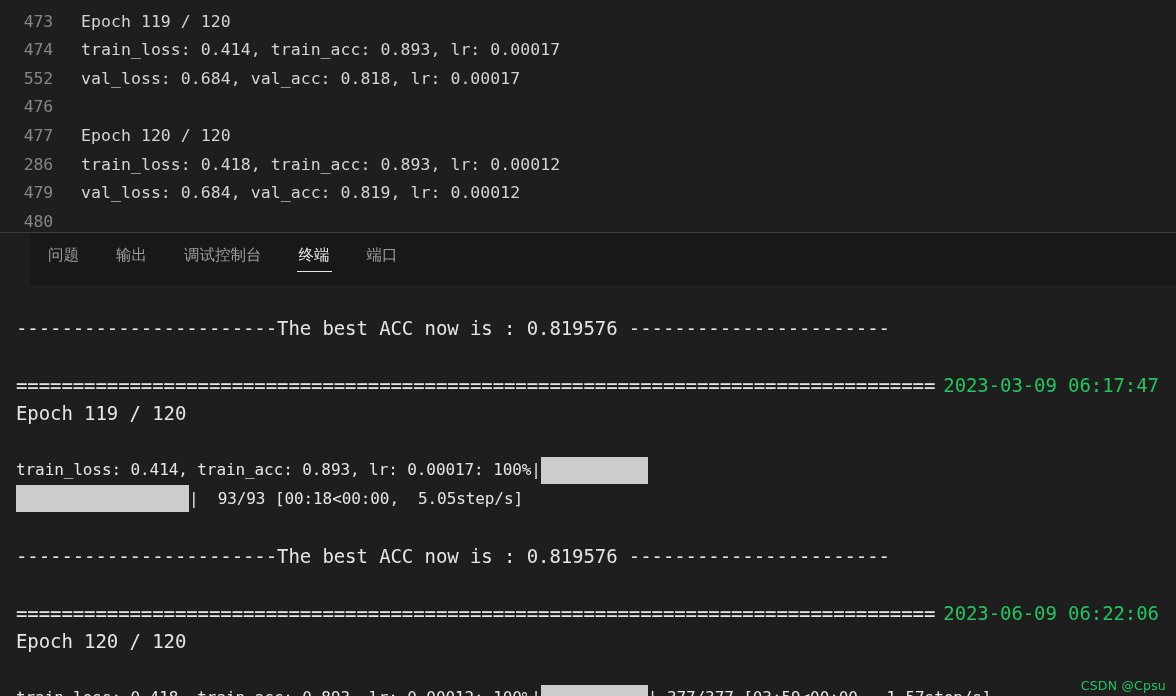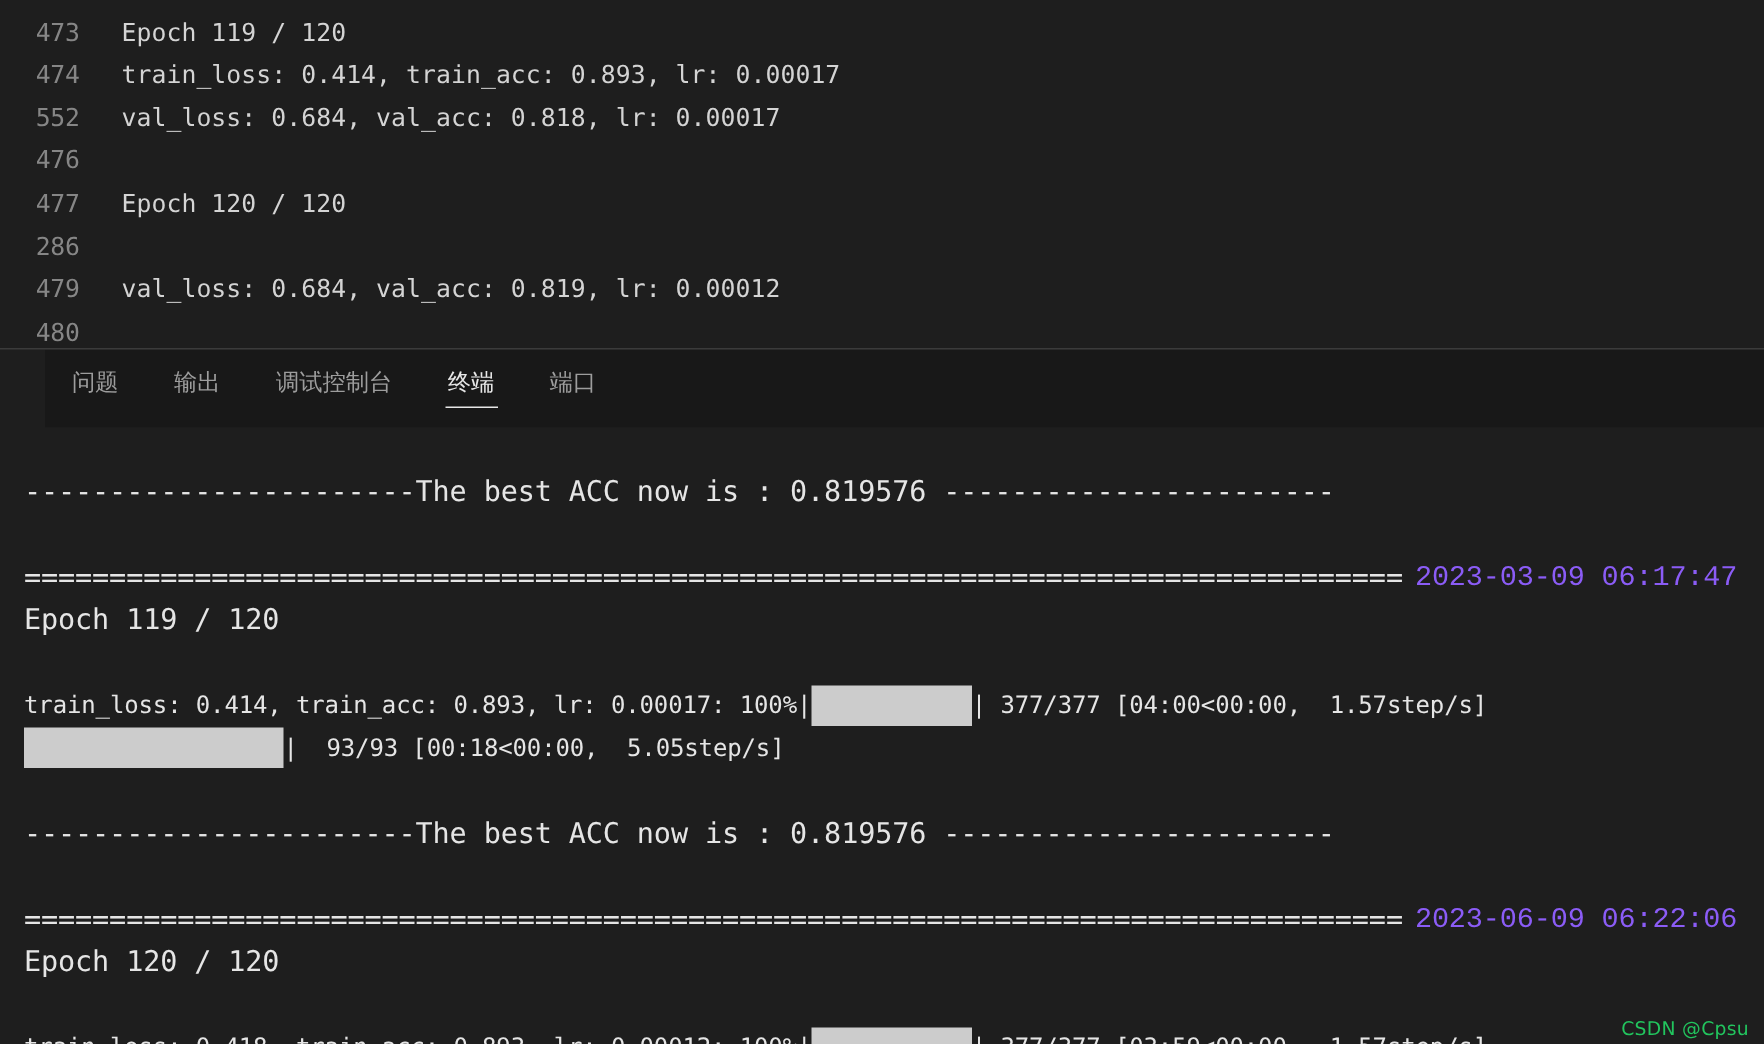--- a/index.html
+++ b/index.html
@@ -105,21 +105,21 @@
     white-space: pre;
     font-family: "DejaVu Sans Mono", "Liberation Mono", monospace;
     font-size: 19px;
     color: #e5e5e5;
     letter-spacing: -0.09px;
     display: flex;
     align-items: center;
   }
   .term-row.blank { color: transparent; }
   .sep-line { color: #e5e5e5; }
-  .ts { color: #8b5cf6; font-family: Liberation Mono, monospace; }
+  .ts { color: #22c55e; }
 
   
   .pb-row {
     height: 28.5px;
     line-height: 28.5px;
     display: flex;
     align-items: center;
     font-family: "DejaVu Sans Mono", "Liberation Mono", monospace;
     font-size: 16px;
     color: #e5e5e5;
@@ -170,20 +170,21 @@
       <div class="code-row">
         <div class="gutter-num">476</div>
         <div class="code-text"></div>
       </div>
       <div class="code-row">
         <div class="gutter-num">477</div>
         <div class="code-text">Epoch 120 / 120</div>
       </div>
       <div class="code-row">
         <div class="gutter-num">286</div>
+        <div class="code-text">train_loss: 0.418, train_acc: 0.893, lr: 0.00012</div>
       </div>
       <div class="code-row">
         <div class="gutter-num">479</div>
         <div class="code-text">val_loss: 0.684, val_acc: 0.819, lr: 0.00012</div>
       </div>
       <div class="code-row">
         <div class="gutter-num">480</div>
         <div class="code-text"></div>
       </div>
     </div>
@@ -198,21 +199,21 @@
   </div>
 
 <div class="terminal">
   <div id="term-body">
       <div class="term-row blank">&nbsp;</div>
       <div class="term-row">-----------------------The best ACC now is : 0.819576 -----------------------</div>
       <div class="term-row blank">&nbsp;</div>
       <div class="term-row"><span class="sep-line">=================================================================================</span><span class="ts" style="margin-left: 8px;">2023-03-09 06:17:47</span></div>
       <div class="term-row">Epoch 119 / 120</div>
       <div class="term-row blank">&nbsp;</div>
-      <div class="pb-row"><span>train_loss: 0.414, train_acc: 0.893, lr: 0.00017: 100%|</span><span class="bar-fill bar-train"></span><span>| 377/377 [04:00&lt;00:00,  1.57step/s]</span></div>
+      <div class="pb-row"><span>train_loss: 0.414, train_acc: 0.893, lr: 0.00017: 100%|</span><span class="bar-fill bar-train"></span></div>
       <div class="pb-row"><span class="bar-fill bar-val"></span><span>|  93/93 [00:18&lt;00:00,  5.05step/s]</span></div>
       <div class="term-row blank">&nbsp;</div>
       <div class="term-row">-----------------------The best ACC now is : 0.819576 -----------------------</div>
       <div class="term-row blank">&nbsp;</div>
       <div class="term-row"><span class="sep-line">=================================================================================</span><span class="ts" style="margin-left: 8px;">2023-06-09 06:22:06</span></div>
       <div class="term-row">Epoch 120 / 120</div>
       <div class="term-row blank">&nbsp;</div>
       <div class="pb-row"><span>train_loss: 0.418, train_acc: 0.893, lr: 0.00012: 100%|</span><span class="bar-fill bar-train"></span><span>| 377/377 [03:59&lt;00:00,  1.57step/s]</span></div>
     </div>
   <div class="watermark">CSDN @Cpsu</div>

